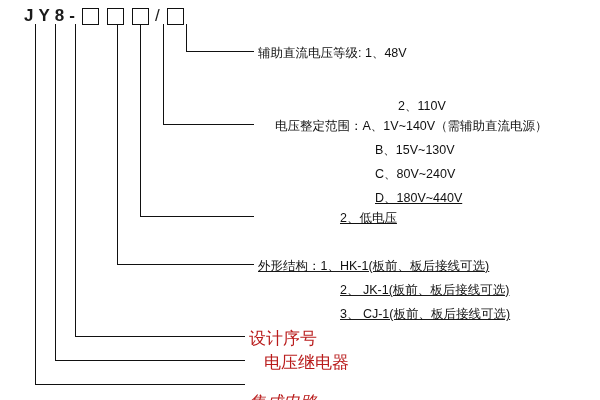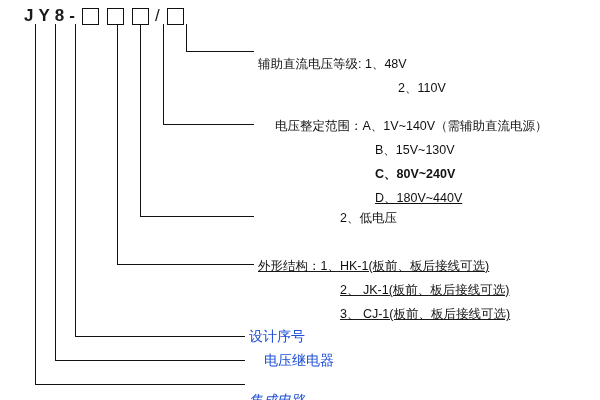--- a/index.html
+++ b/index.html
@@ -53,24 +53,24 @@
     background: #111;
   }
   .hline {
     position: absolute;
     height: 1.2px;
     background: #111;
   }
   
   .txt {
     position: absolute;
-    font-size: 14px;
+    font-size: 17px;
     line-height: 1.25;
     white-space: nowrap;
-    color: #1d4ed8;
+    color: #b91c1c;
   }
   .grp {
     position: absolute;
   }
   .grp .line {
     white-space: nowrap;
     font-size: 12.5px;
     line-height: 24px;
     color: #111;
   }
@@ -106,34 +106,34 @@
 
   <div class="vline" style="left:75px; top:24px; height:313px;"></div>
   <div class="hline" style="left:75px; top:336px; width:170px;"></div>
 
   <div class="vline" style="left:55px; top:24px; height:337px;"></div>
   <div class="hline" style="left:55px; top:360px; width:190px;"></div>
 
   <div class="vline" style="left:35px; top:24px; height:361px;"></div>
   <div class="hline" style="left:35px; top:384px; width:210px;"></div>
 
-  <div class="grp" style="left:258px; top:52px;">
+  <div class="grp" style="left:258px; top:41px;">
     <div class="line">辅助直流电压等级: 1、48V</div>
-    <div class="line" style="padding-left:140px;">2、110V</div>
+    <div class="line" style="padding-left:140px;margin-top:29px;">2、110V</div>
   </div>
 
   <div class="grp" style="left:275px; top:114px;">
     <div class="line">电压整定范围：A、1V~140V（需辅助直流电源）</div>
     <div class="line" style="padding-left:100px;">B、15V~130V</div>
-    <div class="line" style="padding-left:100px;font-weight:bold;">C、80V~240V</div>
+    <div class="line" style="padding-left:100px;">C、80V~240V</div>
     <div class="line" style="padding-left:100px;text-decoration:underline;">D、180V~440V</div>
   </div>
 
   <div class="grp" style="left:258px; top:206px;">
-    <div class="line" style="padding-left:82px;">2、低电压</div>
+    <div class="line" style="padding-left:82px;text-decoration:underline;">2、低电压</div>
   </div>
 
   <div class="grp" style="left:258px; top:254px;text-decoration:underline;">
     <div class="line">外形结构：1、HK-1(板前、板后接线可选)</div>
     <div class="line" style="padding-left:82px;">2、 JK-1(板前、板后接线可选)</div>
     <div class="line" style="padding-left:82px;">3、 CJ-1(板前、板后接线可选)</div>
   </div>
 
   <div class="txt" style="left:249px; top:328px;">设计序号</div>
 

